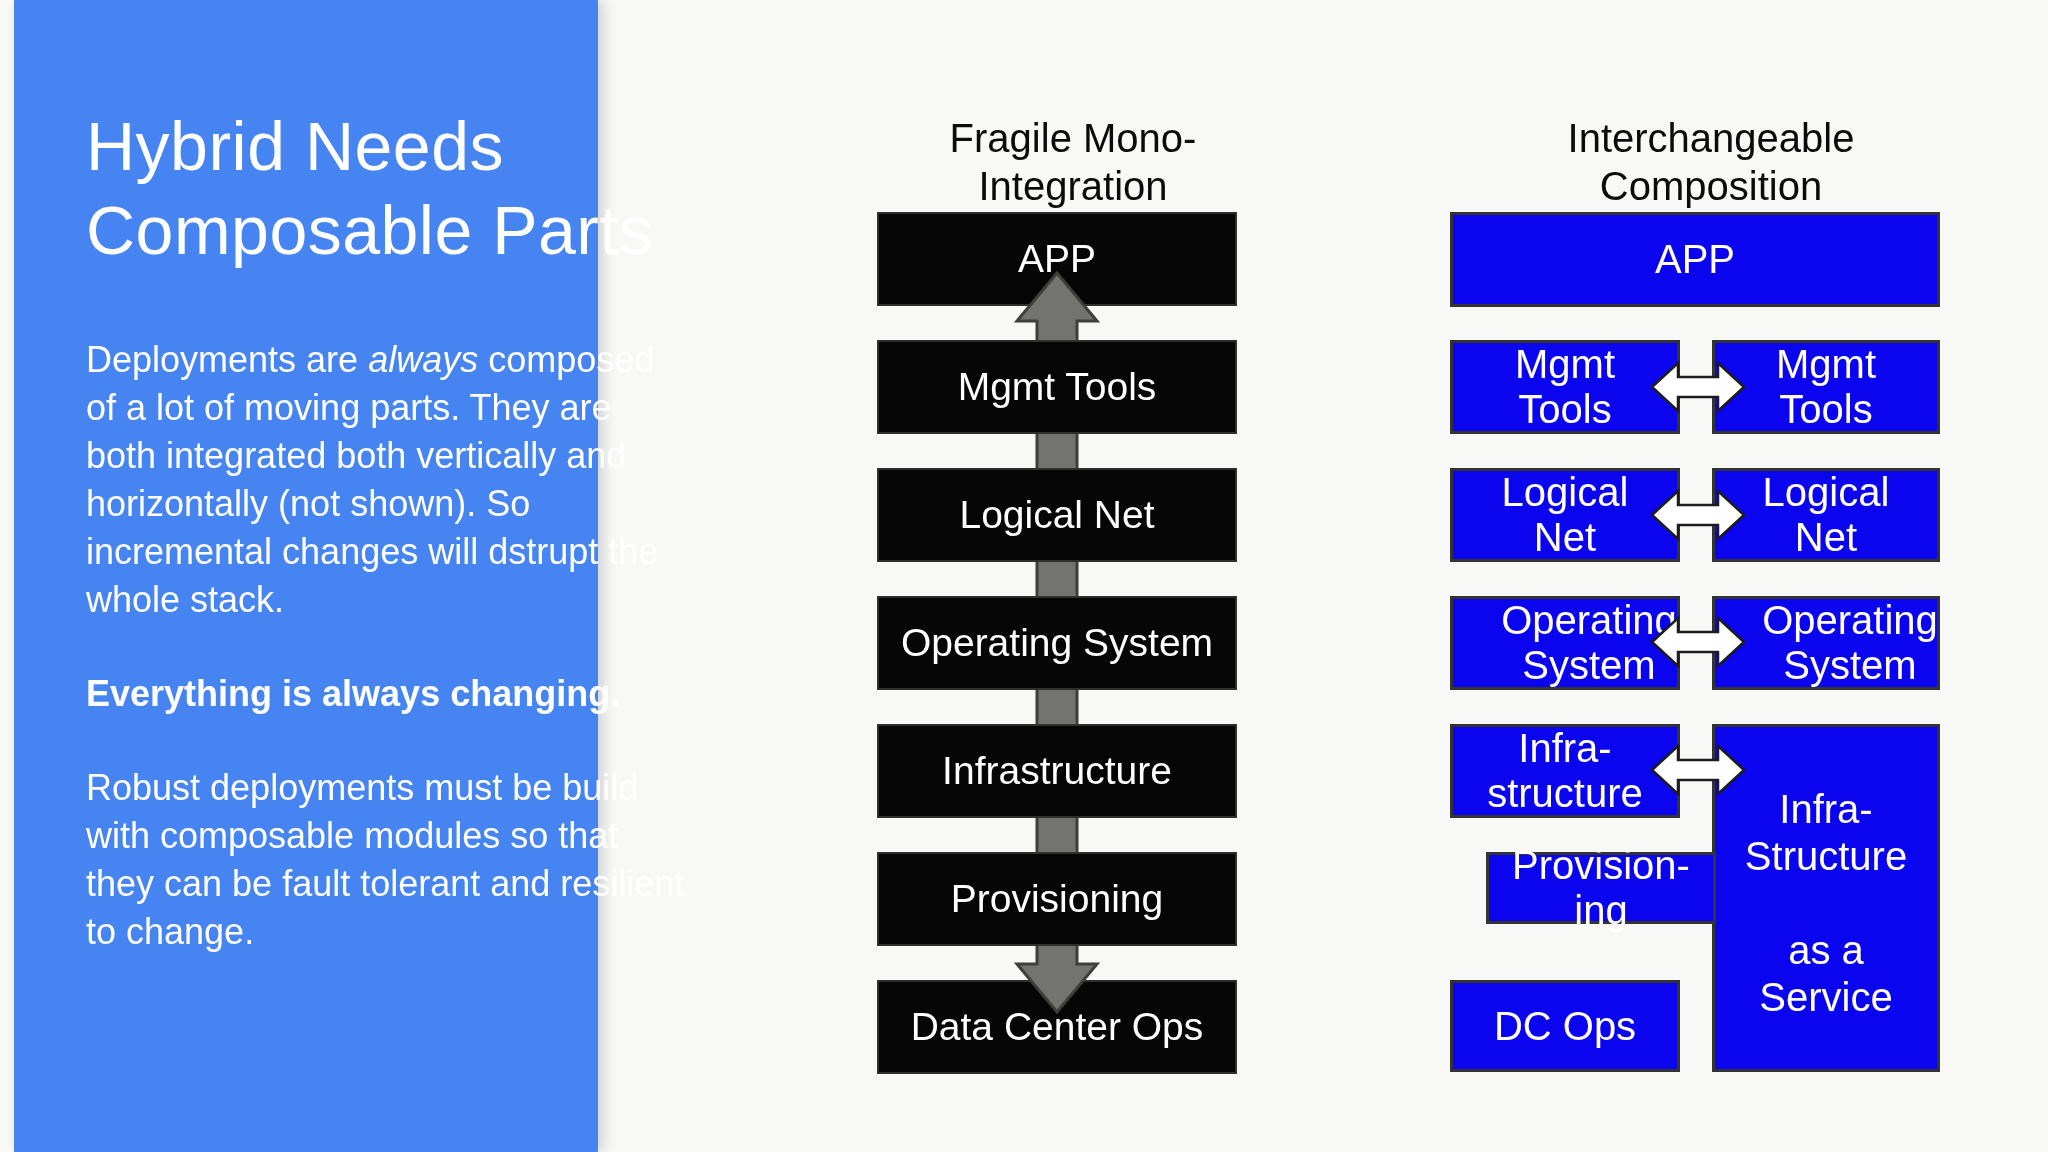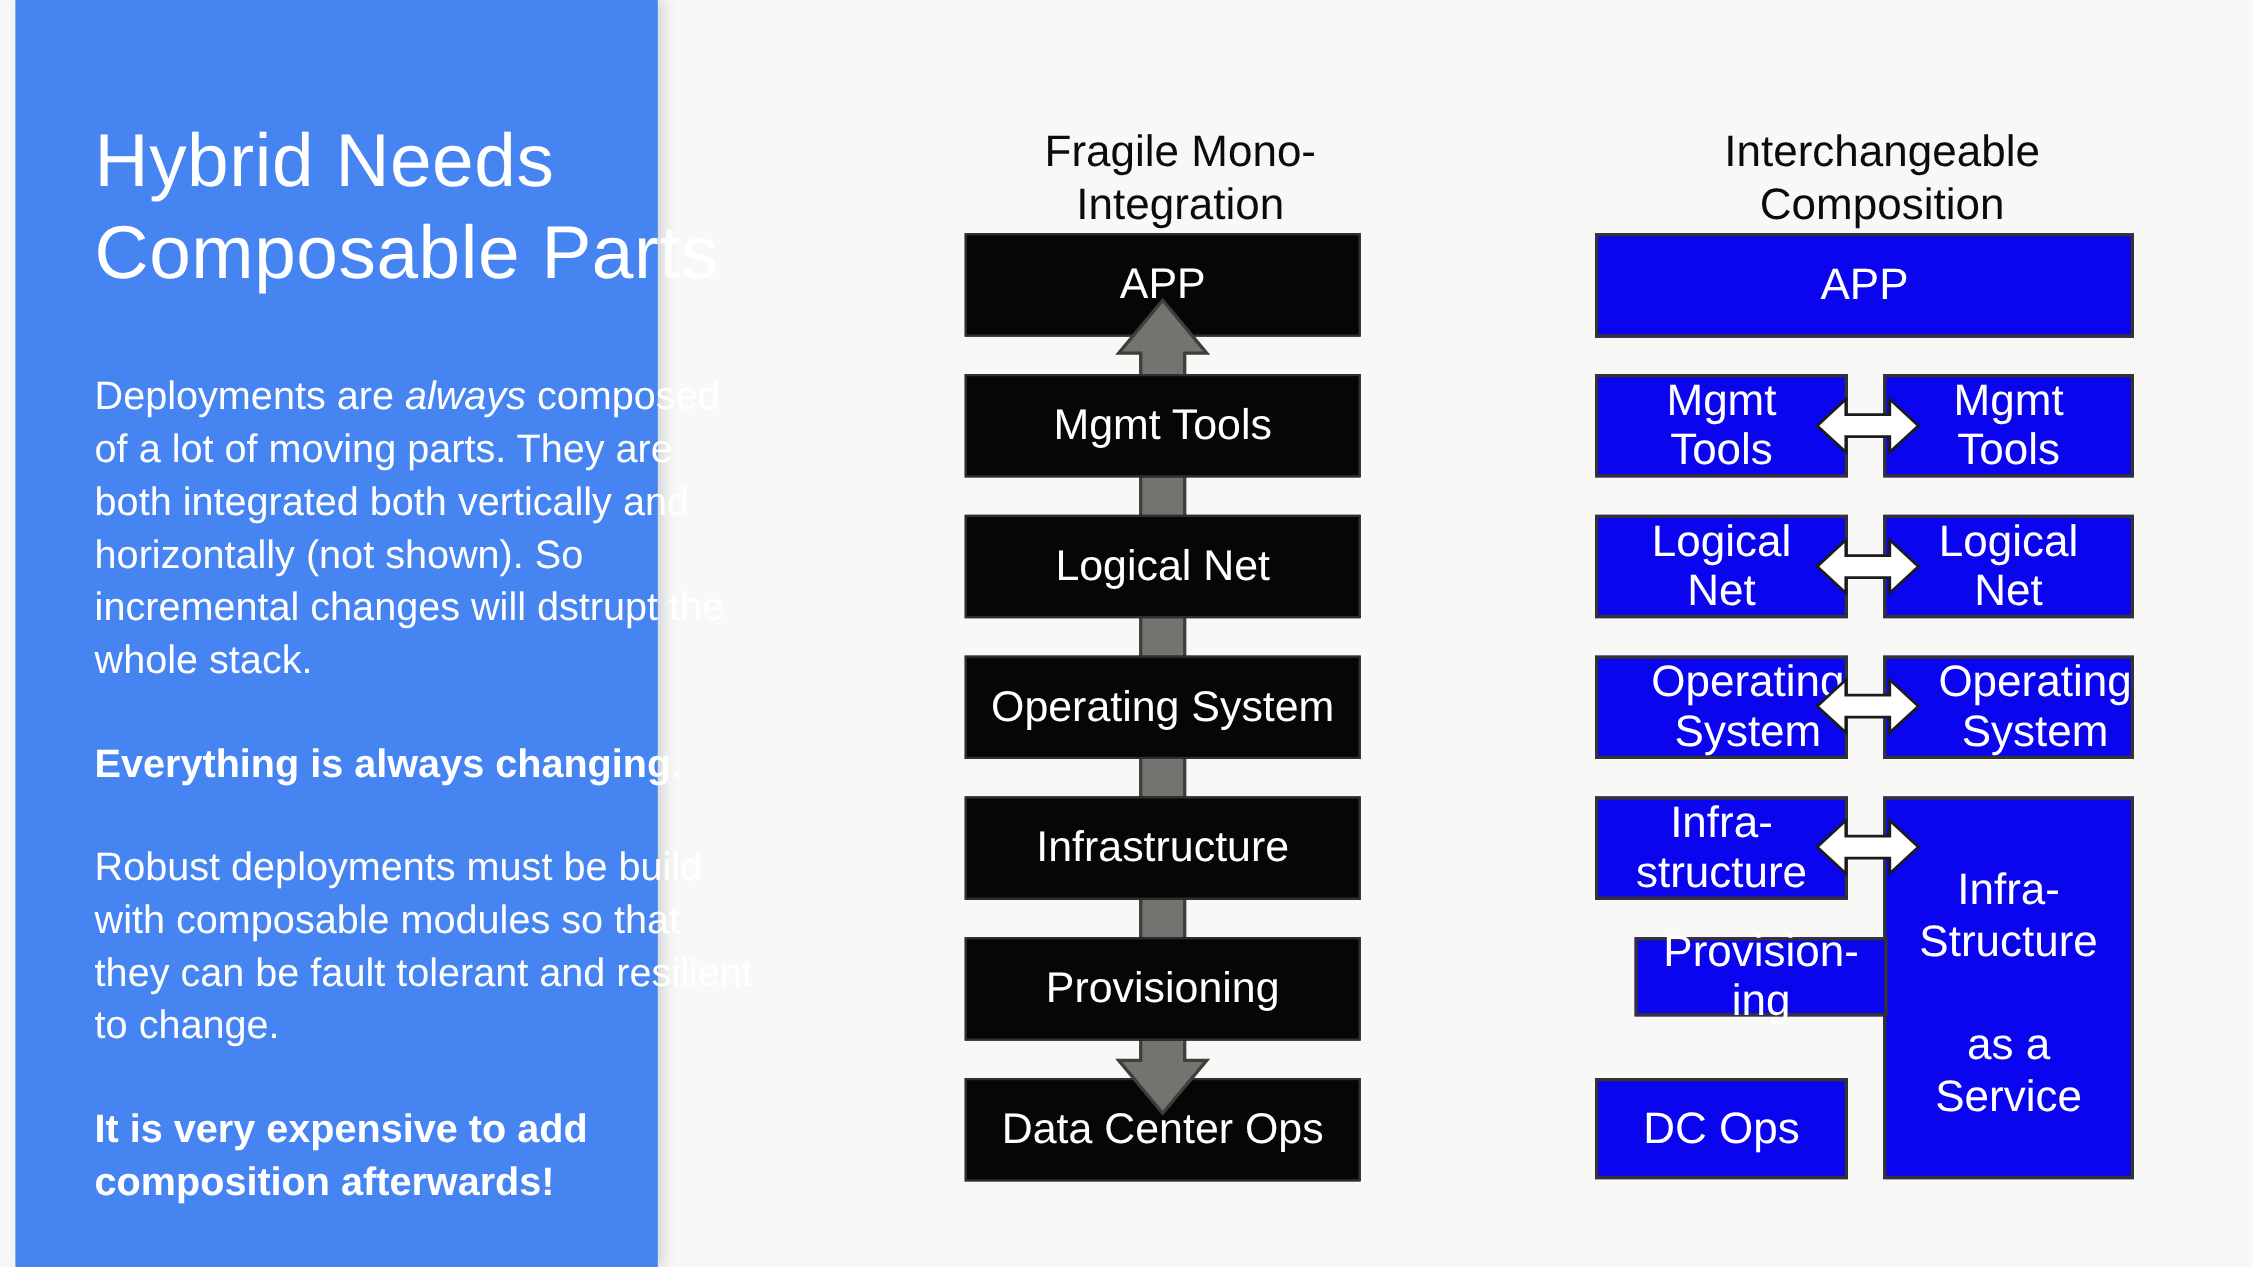--- a/index.html
+++ b/index.html
@@ -83,21 +83,20 @@
 <body>
 
 <div class="stage">
 
   <aside class="left-panel">
     <h1 class="slide-title">Hybrid Needs Composable Parts</h1>
     <div class="body-copy">
       <p><span>Deployments are </span><em>always</em><span> composed of a lot of moving parts.  They are both integrated both vertically and horizontally (not shown).  So incremental changes will dstrupt the whole stack.</span></p>
       <p class="bold">Everything is always changing.</p>
       <p>Robust deployments must be build with composable modules so that they can be fault tolerant and resilient to change.</p>
-      <p class="bold">It is very expensive to add composition afterwards!</p>
     </div>
   </aside>
 
   <h2 class="col-heading" id="mono-heading">Fragile Mono-
 Integration</h2>
 
   <div class="box mono-box arrow-under" style="top:212px">APP</div>
   <div class="box mono-box" style="top:340px">Mgmt Tools</div>
   <div class="box mono-box" style="top:468px">Logical Net</div>
   <div class="box mono-box" style="top:596px">Operating System</div>

